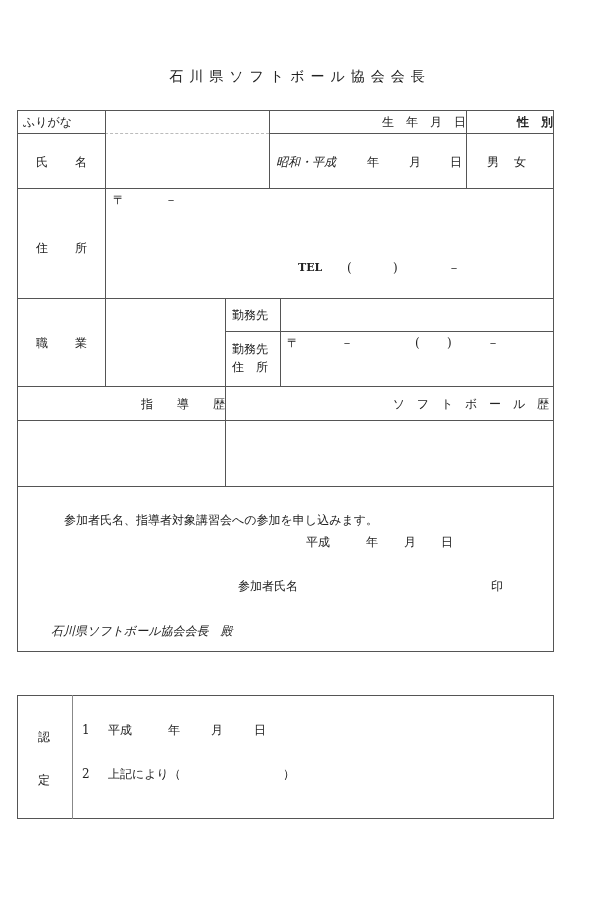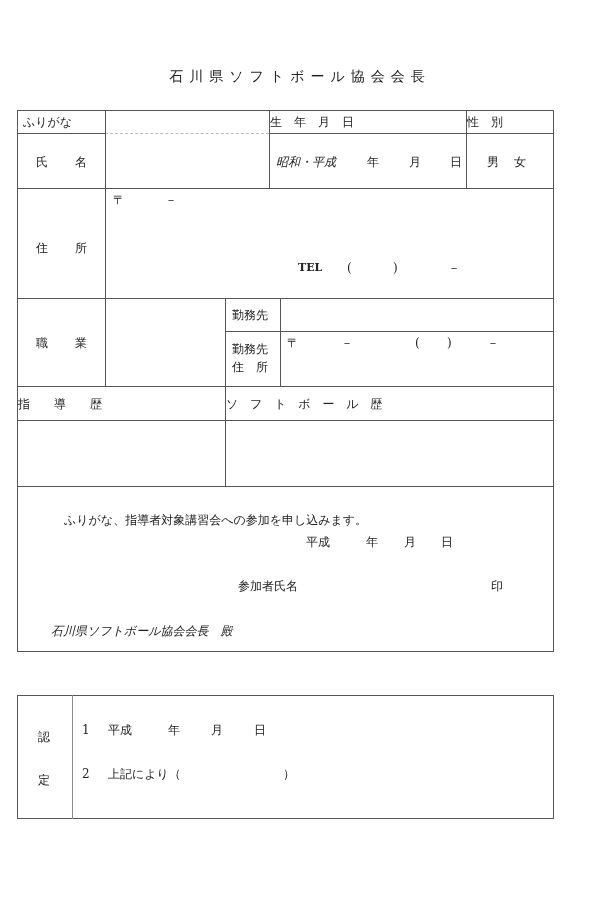--- a/index.html
+++ b/index.html
@@ -4,21 +4,21 @@
 <style>
   * { box-sizing: border-box; margin: 0; padding: 0; }
   html, body { width: 600px; height: 907px; background: #ffffff; overflow: hidden; }
   body { position: relative; font-family: "DejaVu Serif", "Liberation Serif", serif; color: #222; font-size: 12px; }
   .abs { position: absolute; }
   .title { left: 0; width: 600px; top: 68px; text-align: center; font-size: 14px; letter-spacing: 6px; }
   .hline { position: absolute; height: 0; border-top: 1px solid #555; }
   .vline { position: absolute; width: 0; border-left: 1px solid #555; }
   .dash { border-top: 1px dashed #bbb; }
   .t { position: absolute; white-space: nowrap; font-size: 12px; line-height: 14px; }
-  .c { text-align: left; }
+  .c { text-align: right; }
 </style>
 </head>
 <body>
 
 <div class="abs title">石川県ソフトボール協会会長</div>
 
 <div>
 
   <div class="hline" style="left:17px; width:537px; top:110px;"></div>
   <div class="vline" style="left:17px; top:110px; height:542px;"></div>
@@ -40,21 +40,21 @@
   <div class="t" style="left:106px; top:134px; width:162px; height:53px;"></div>
 
   <div class="t c" style="left:270px; width:196px; top:115px;">生　年　月　日</div>
   <div>
     <div class="t" style="left:276px; top:155px;font-style:italic;">昭和・平成</div>
     <div class="t" style="left:367px; top:155px;">年</div>
     <div class="t" style="left:409px; top:155px;">月</div>
     <div class="t" style="left:450px; top:155px;">日</div>
   </div>
 
-  <div class="t c" style="left:467px; width:86px; top:115px;">性　別</div>
+  <div class="t c" style="left:467px; width:86px; top:115px;font-weight:bold;">性　別</div>
   <div class="t" style="left:487px; top:155px;">男</div>
   <div class="t" style="left:514px; top:155px;">女</div>
 
   <div class="hline" style="left:17px; width:537px; top:298px;"></div>
   <div class="t" style="left:36px; top:241px;">住</div>
   <div class="t" style="left:75px; top:241px;">所</div>
   <div>
     <div class="t" style="left:113px; top:193px;">〒</div>
     <div class="t" style="left:165px; top:193px;">－</div>
     <div class="t" style="left:298px; top:261px; font-weight:bold; font-size:11px;">TEL</div>
@@ -86,21 +86,21 @@
     <div class="t" style="left:487px; top:336px;">－</div>
   </div>
 
   <div class="hline" style="left:17px; width:537px; top:420px;"></div>
   <div class="hline" style="left:17px; width:537px; top:486px;"></div>
   <div class="t c" style="left:18px; width:207px; top:397px;">指　　導　　歴</div>
   <div class="t c" style="left:226px; width:327px; top:397px; letter-spacing:4px;">ソ フ ト ボ ー ル 歴</div>
   <div class="t" style="left:18px; top:421px; width:206px; height:64px;"></div>
   <div class="t" style="left:226px; top:421px; width:327px; height:64px;"></div>
 
-  <div class="t" style="left:64px; top:513px;">ふりがな、指導者対象講習会への参加を申し込みます。</div>
+  <div class="t" style="left:64px; top:513px;">参加者氏名、指導者対象講習会への参加を申し込みます。</div>
   <div>
     <div class="t" style="left:306px; top:535px;">平成</div>
     <div class="t" style="left:366px; top:535px;">年</div>
     <div class="t" style="left:404px; top:535px;">月</div>
     <div class="t" style="left:441px; top:535px;">日</div>
   </div>
   <div class="t" style="left:238px; top:579px;">参加者氏名</div>
   <div class="t" style="left:310px; top:574px; width:170px; height:22px;"></div>
   <div class="t" style="left:491px; top:579px;">印</div>
   <div class="t" style="left:51px; top:624px;font-style:italic;">石川県ソフトボール協会会長　殿</div>

